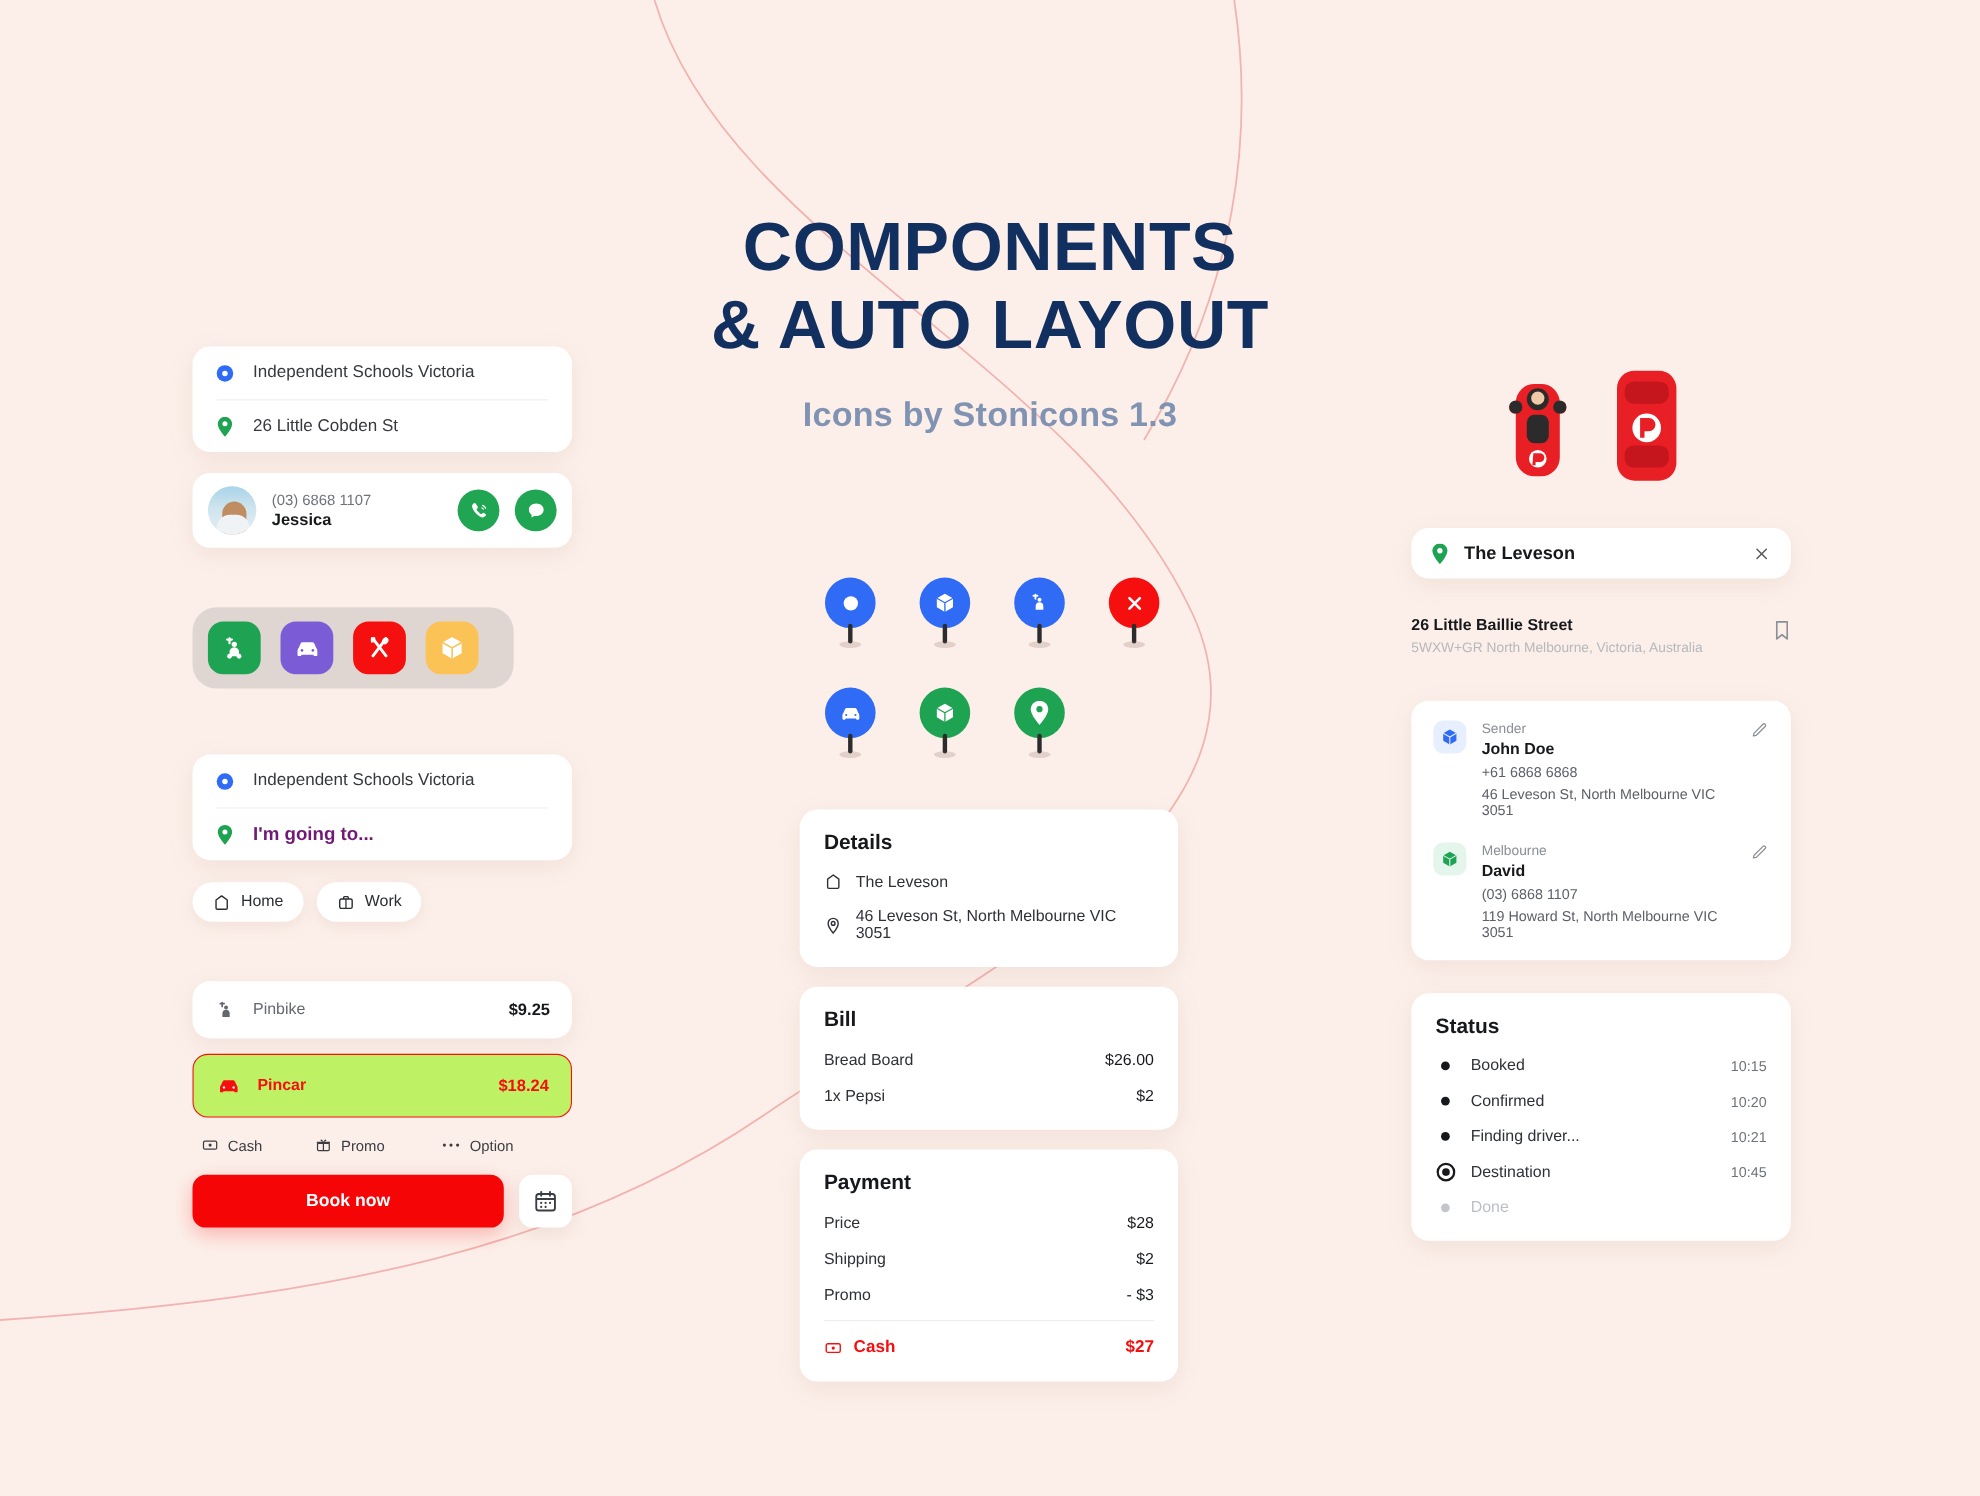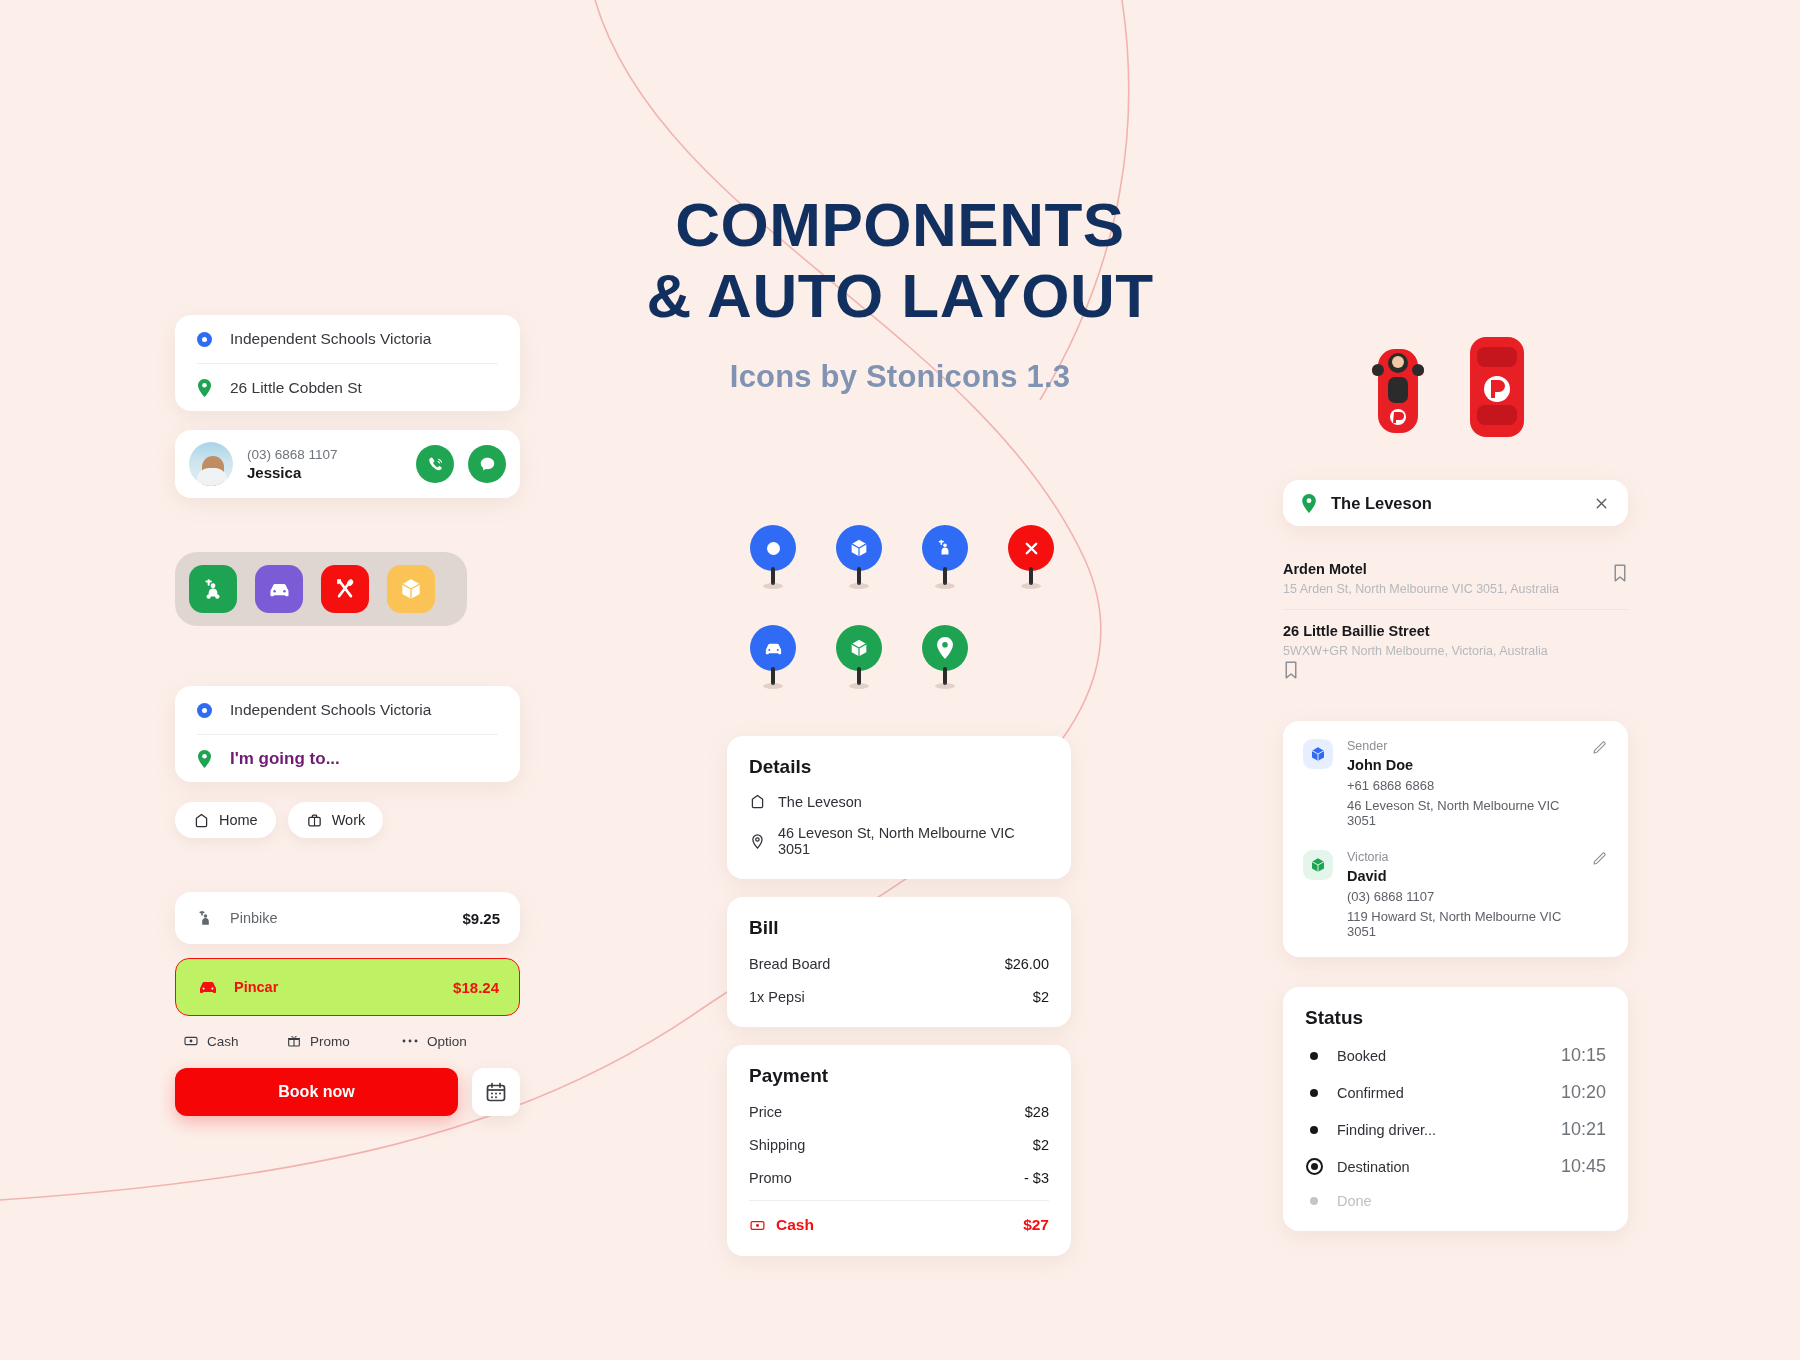--- a/index.html
+++ b/index.html
@@ -164,21 +164,21 @@
   .status-card { margin-top: 30px; padding: 20px 22px 22px; }
   .st-row { display:flex; align-items:center; margin-top: 16px; }
   .st-bullet { width: 18px; display:flex; align-items:center; justify-content:center; flex:none; }
   .st-dot { width: 8px; height: 8px; border-radius:50%; background:#16181c; }
   .st-dot.muted { background:#c2c5ca; }
   .st-ring { width: 17px; height: 17px; border-radius:50%; border: 2px solid #16181c;
              display:flex; align-items:center; justify-content:center; }
   .st-ring::after { content:""; width:7px; height:7px; border-radius:50%; background:#16181c; }
   .st-label { flex:1; margin-left: 14px; font-size: 14.5px; color:#2e3137; }
   .st-label.muted { color:#bcbfc4; }
-  .st-time { font-size: 18px; color:#6f737a; }
+  .st-time { font-size: 13px; color:#6f737a; }
 
   
   .vehicles { position:absolute; left: 1370px; top: 335px; display:flex; gap: 40px; align-items:flex-end; }
 </style>
 </head>
 <body>
 
 <div class="stage">
 
   <svg class="bg-curves" width="1800" height="1360">
@@ -524,29 +524,20 @@
       </svg>
       <span class="search-text">The Leveson</span>
       <svg width="17" height="17" viewBox="0 0 24 24">
         <path d="M6 6l12 12M18 6L6 18" stroke="#55585e" stroke-width="1.9" stroke-linecap="round"></path>
       </svg>
     </div>
 
     <div class="addr-list">
       <div class="addr-item">
         <div class="addr-main">
-          <div class="addr-title">Arden Motel</div>
-          <div class="addr-sub">15 Arden St, North Melbourne VIC 3051, Australia</div>
-        </div>
-        <svg width="16" height="19" viewBox="0 0 18 22" style="margin-top:3px">
-          <path d="M3.5 1.5h11v18l-5.5-4.4-5.5 4.4v-18z" fill="none" stroke="#8b8f96" stroke-width="1.7" stroke-linejoin="round"></path>
-        </svg>
-      </div>
-      <div class="addr-item">
-        <div class="addr-main">
           <div class="addr-title">26 Little Baillie Street</div>
           <div class="addr-sub">5WXW+GR North Melbourne, Victoria, Australia</div>
         </div>
         <svg width="16" height="19" viewBox="0 0 18 22" style="margin-top:3px">
           <path d="M3.5 1.5h11v18l-5.5-4.4-5.5 4.4v-18z" fill="none" stroke="#8b8f96" stroke-width="1.7" stroke-linejoin="round"></path>
         </svg>
       </div>
     </div>
 
     <div class="card people-card">
@@ -568,21 +559,21 @@
         </svg>
       </div>
       <div class="person">
         <div class="p-badge" style="background:#e4f6ec">
           <svg width="18" height="18" viewBox="0 0 24 24">
             <path d="M12 3l8 4.5v9L12 21l-8-4.5v-9L12 3z" fill="#1ea353"></path>
             <path d="M12 12v9M12 12L4 7.5M12 12l8-4.5" stroke="#e4f6ec" stroke-width="1.3" fill="none"></path>
           </svg>
         </div>
         <div class="p-body">
-          <div class="p-role">Victoria</div>
+          <div class="p-role">Melbourne</div>
           <div class="p-name">David</div>
           <div class="p-line">(03) 6868 1107</div>
           <div class="p-line">119 Howard St, North Melbourne VIC 3051</div>
         </div>
         <svg width="16" height="16" viewBox="0 0 24 24">
           <path d="M4 17.2L16.1 5.1a2 2 0 0 1 2.8 0l.2.2a2 2 0 0 1 0 2.8L7 20.2l-4 .8.8-3.8z" fill="none" stroke="#8b8f96" stroke-width="1.7" stroke-linejoin="round"></path>
         </svg>
       </div>
     </div>
 

